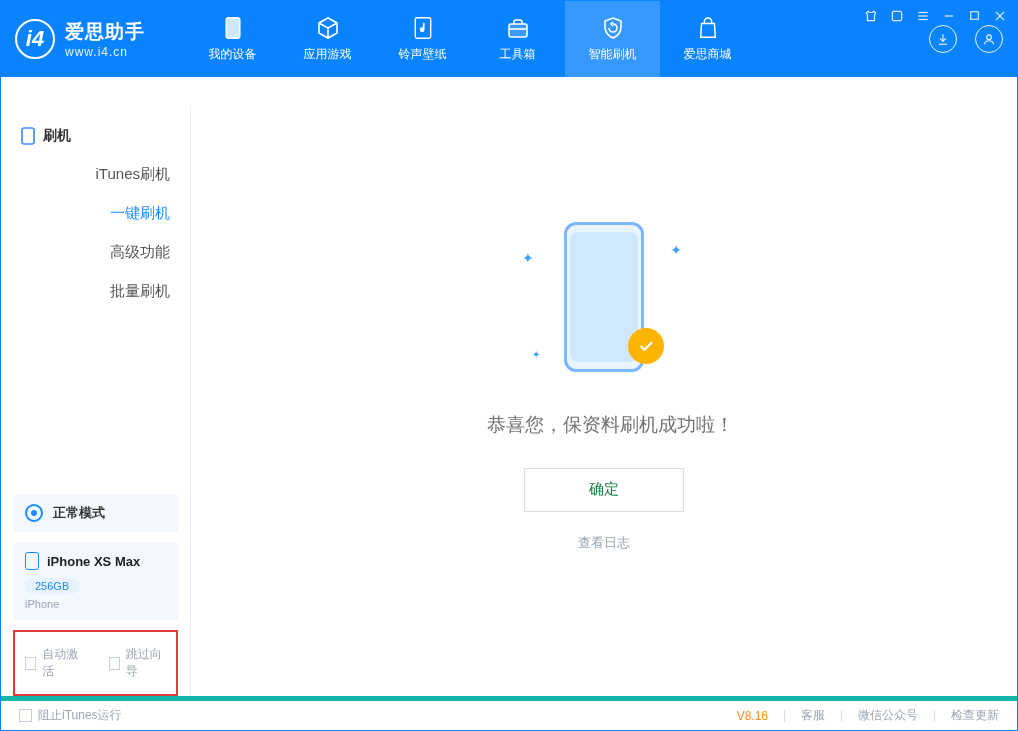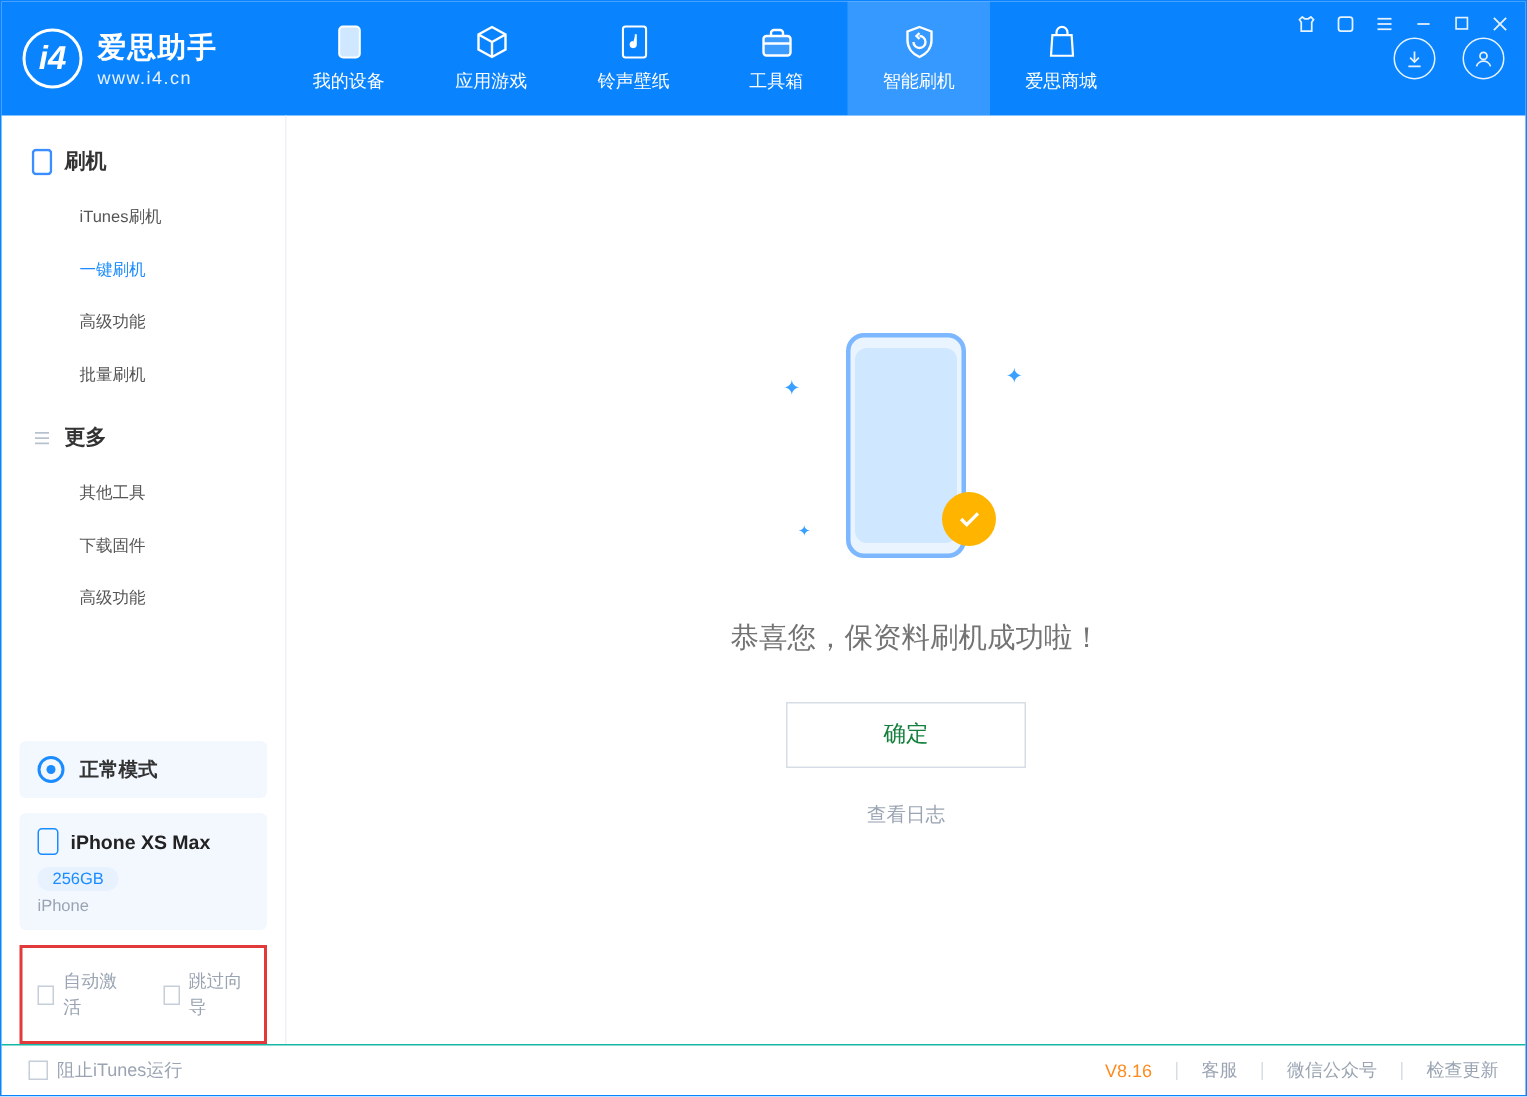--- a/index.html
+++ b/index.html
@@ -17,25 +17,25 @@
 .tab.active { background: rgba(255,255,255,.18); }
 .tab-icon { width: 26px; height: 26px; display: flex; align-items: center; justify-content: center; }
 .header-right { margin-left: auto; display: flex; align-items: center; gap: 18px; }
 .circle-btn { width: 28px; height: 28px; border: 1.4px solid #fff; border-radius: 50%; display:flex; align-items:center; justify-content:center; opacity:.9; cursor:pointer;}
 .win-btns { position: absolute; top: 8px; right: 10px; display: flex; gap: 12px; color:#fff; font-size:13px; }
 .win-btns span, .win-btns svg { cursor: pointer; opacity:.95; }
 .window { position: relative; }
 
 
 .body { flex: 1; display: flex; min-height: 0; }
-.sidebar { width: 190px; border-right: 1px solid #eef2f6; display: flex; flex-direction: column; padding-top: 12px; }
+.sidebar { width: 190px; border-right: 1px solid #eef2f6; display: flex; flex-direction: column; padding-top: 12px; margin-top: 28px; }
 .side-section { padding: 0 0 6px; }
 .side-head { display: flex; align-items: center; gap: 8px; padding: 10px 20px; color:#333; font-size:14px; font-weight:600;}
 .side-head svg { color:#3a8eff; }
-.side-item { padding: 10px 20px 10px 52px; font-size: 11px; color:#555; cursor:pointer; }
+.side-item { padding: 10px 20px 10px 52px; font-size: 15px; color:#555; cursor:pointer;text-align:right; }
 .side-item.active { color:#1a8cff; }
 .side-bottom { margin-top: auto; padding: 8px 12px 0; }
 .card { background:#f3f8ff; border-radius:4px; padding:10px 12px; margin-bottom:10px; display:flex; align-items:center; gap:10px; }
 .card .dot { width:18px; height:18px; border-radius:50%; border:2px solid #1a8cff; display:flex; align-items:center; justify-content:center;}
 .card .dot2{width:6px;height:6px;border-radius:50%;background:#1a8cff;}
 .card-title{font-size:13px;color:#333;font-weight:600;}
 .device-card{display:block;}
 .device-card .row1{display:flex;align-items:center;gap:8px;margin-bottom:6px;}
 .phone-ic{width:14px;height:18px;border:1.5px solid #1a8cff;border-radius:3px;display:inline-block;}
 .device-name{font-size:13px;font-weight:700;color:#222;}
@@ -53,21 +53,21 @@
 .check-badge{position:absolute;right:0;bottom:18px;width:36px;height:36px;border-radius:50%;background:#ffb400;display:flex;align-items:center;justify-content:center;}
 .spark{position:absolute;font-size:14px;color:#3aa0ff;}
 .spark.a{left:-22px;top:28px;}
 .spark.b{right:-18px;top:20px;}
 .spark.c{left:-12px;bottom:22px;font-size:10px;}
 .msg{font-size:19px;color:#737373;margin-bottom:30px;margin-left:13px;}
 .ok-btn{width:160px;height:44px;border:1px solid #d6dde6;background:#fff;font-size:15px;color:#15803d;cursor:pointer;margin-bottom:22px;}
 .log-link{font-size:13px;color:#9aa4b2;cursor:pointer;}
 
 
-.footer{height:34px;border-top:1px solid #14b8a6;display:flex;align-items:center;padding:0 18px;font-size:12px;color:#9aa4b2;}
+.footer{height:34px;border-top:5px solid #14b8a6;display:flex;align-items:center;padding:0 18px;font-size:12px;color:#9aa4b2;}
 .footer .chk{color:#9aa4b2;}
 .footer-right{margin-left:auto;display:flex;align-items:center;gap:16px;}
 .divider-v{width:1px;height:12px;background:#d6dde6;}
 .version{color:#ff8a1e;}
 .flink{cursor:pointer;}
 </style>
 </head>
 <body>
 
 <div class="window">
@@ -196,33 +196,20 @@
         <div class="side-head">
           <svg width="14" height="18" viewBox="0 0 14 18" fill="none" stroke="#3a8eff" stroke-width="1.6">
               <rect x="1" y="1" width="12" height="16" rx="2"></rect>
             </svg>
           <span>刷机</span>
         </div>
         <div class="side-item">iTunes刷机</div>
         <div class="side-item active">一键刷机</div>
         <div class="side-item">高级功能</div>
         <div class="side-item">批量刷机</div>
-      </div>
-      <div class="side-section">
-        <div class="side-head">
-          <svg width="14" height="14" viewBox="0 0 24 24" stroke="#b8c2cf" stroke-width="2">
-              <line x1="4" y1="6" x2="20" y2="6"></line>
-              <line x1="4" y1="12" x2="20" y2="12"></line>
-              <line x1="4" y1="18" x2="20" y2="18"></line>
-            </svg>
-          <span>更多</span>
-        </div>
-        <div class="side-item">其他工具</div>
-        <div class="side-item">下载固件</div>
-        <div class="side-item">高级功能</div>
       </div>
 
       <div class="side-bottom">
         <div class="card">
           <span class="dot">
               <span class="dot2"></span>
             </span>
           <span class="card-title">正常模式</span>
         </div>
         <div class="card device-card">

